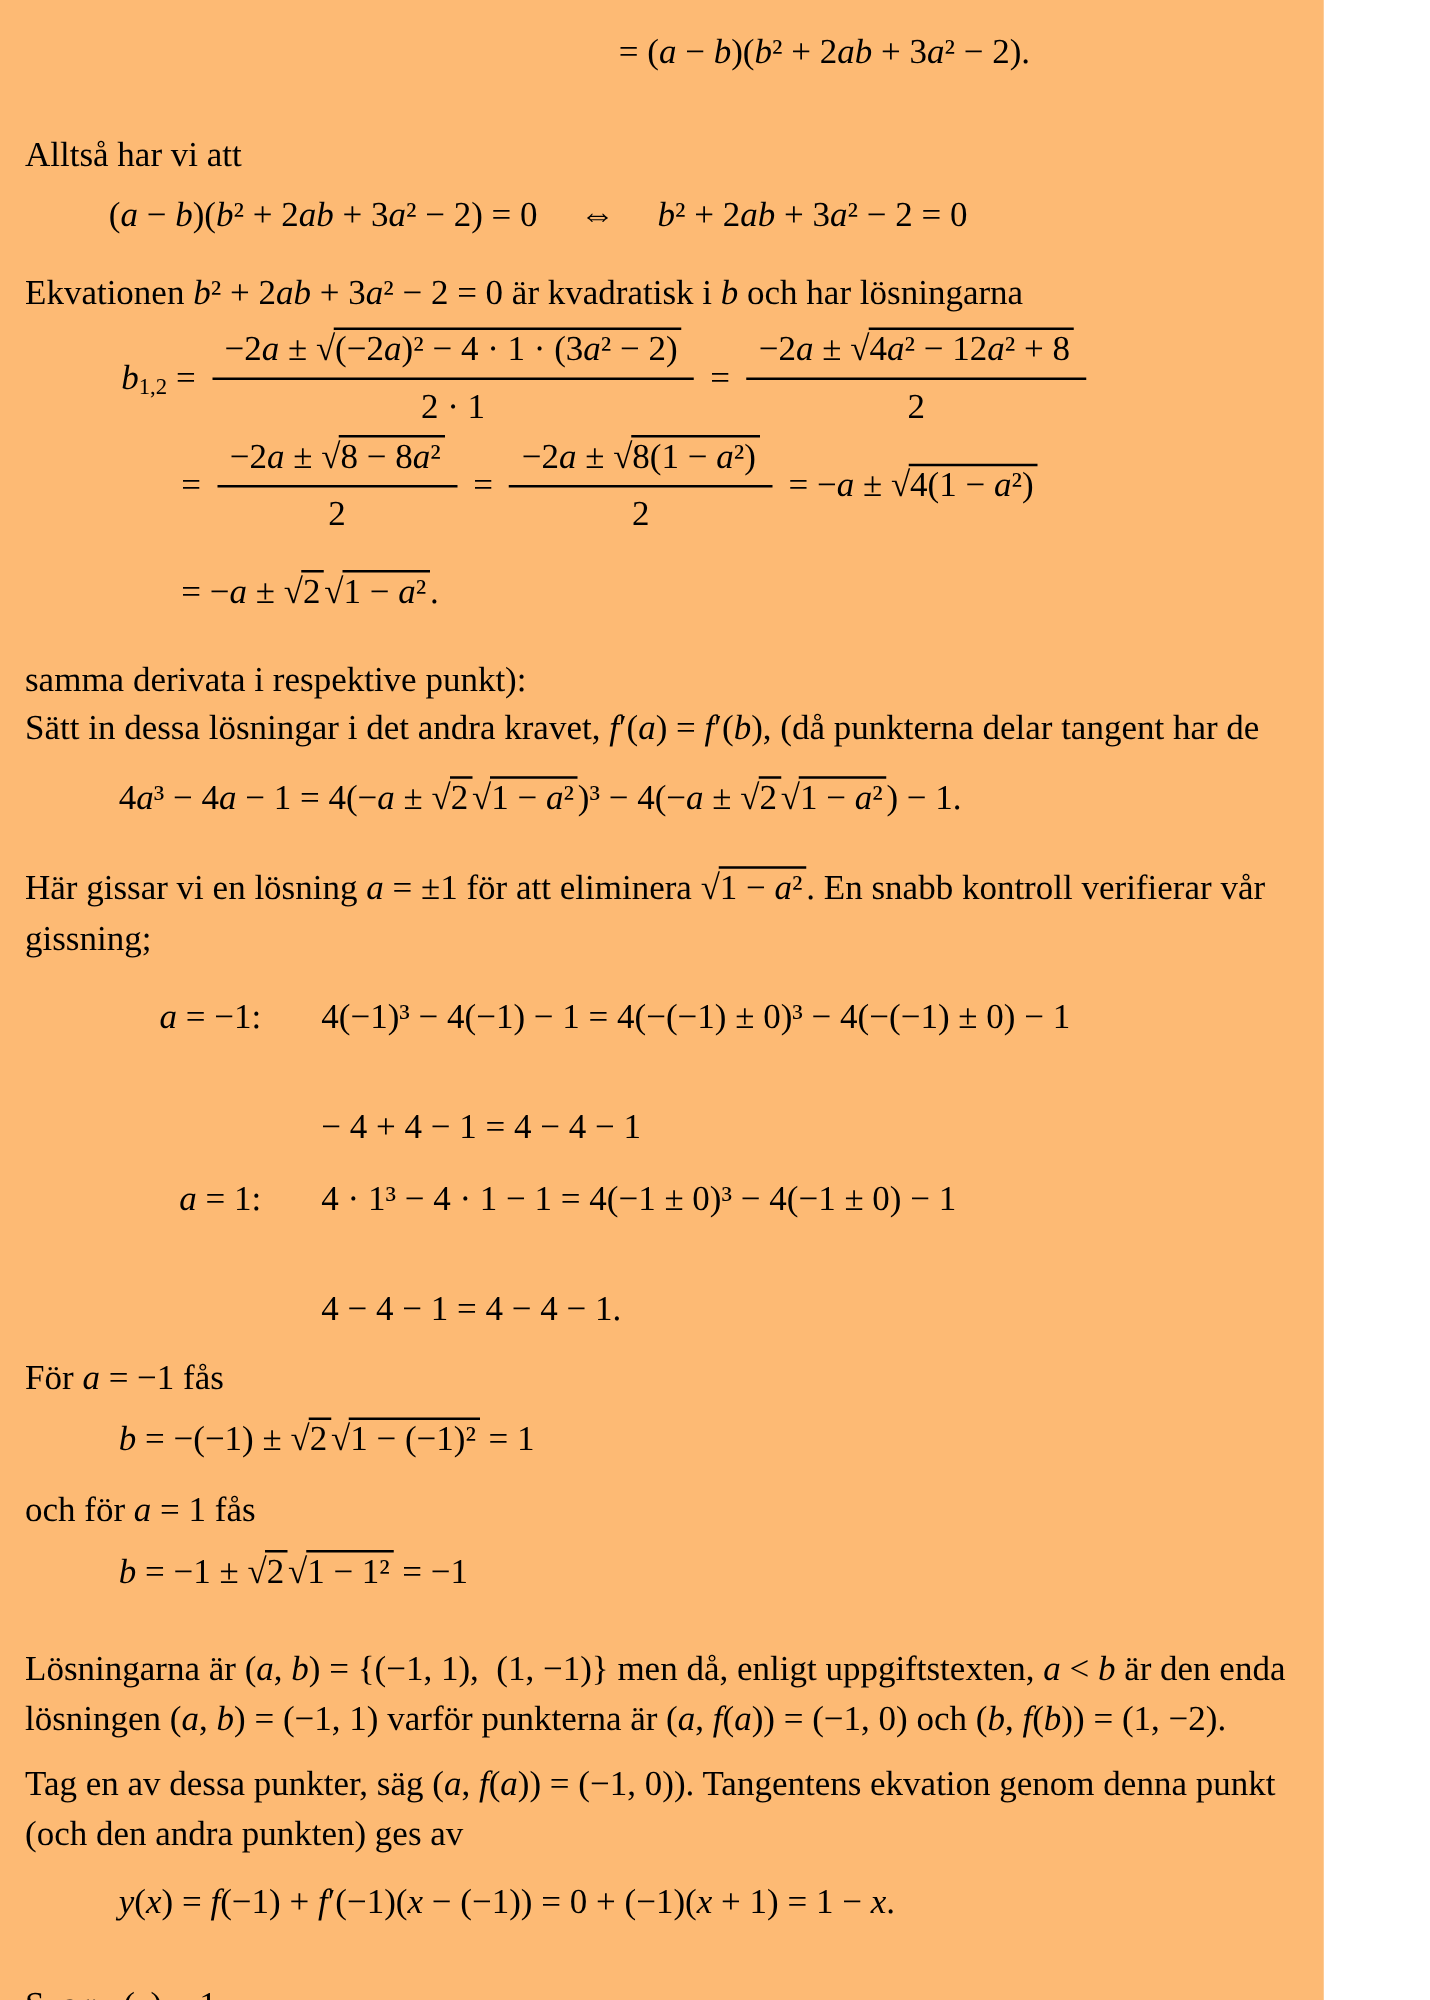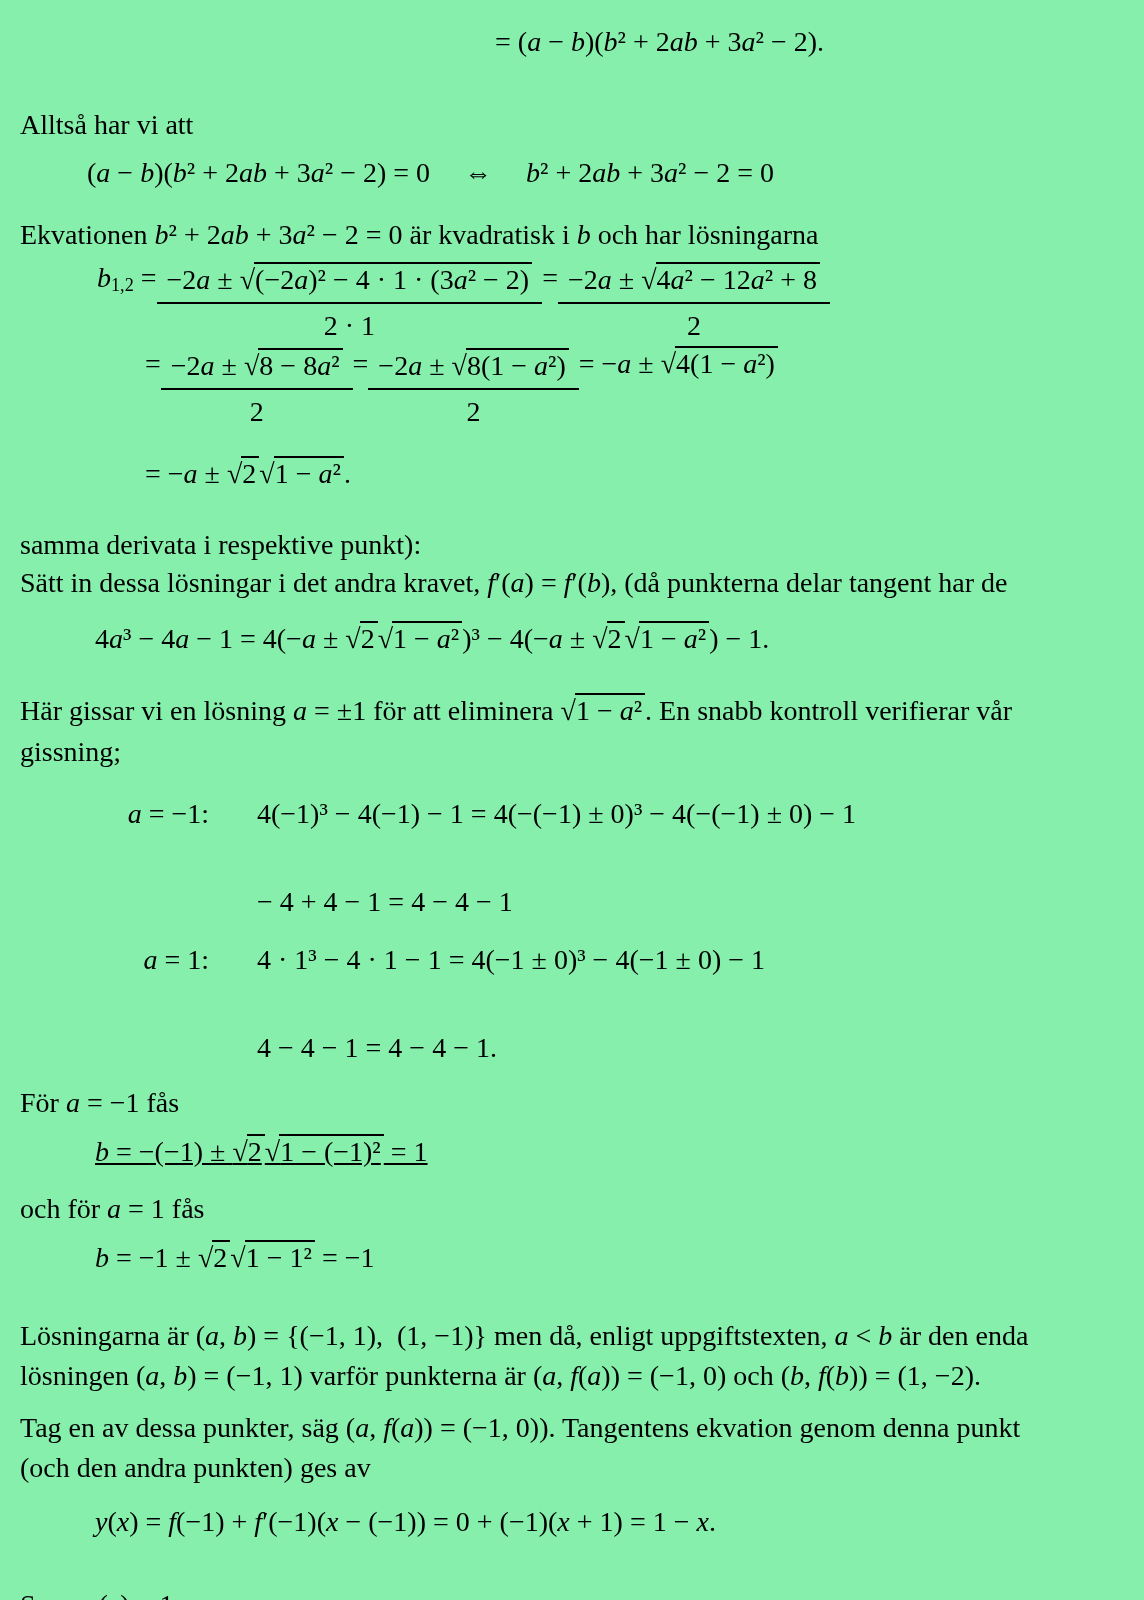--- a/index.html
+++ b/index.html
@@ -1,51 +1,51 @@
 <!DOCTYPE html>
 <html><head>
 <meta charset="utf-8">
 <style>
   * { box-sizing: border-box; }
   html, body { margin: 0; padding: 0; background: #ffffff; }
   .page {
-    width: 1144px; height: 1600px; overflow: hidden; position: relative;
-    background: #86efac; color: #000000;
+    width: 1059px; height: 1600px; overflow: hidden; position: relative;
+    background: #fdba74; color: #000000;
     font-family: "Liberation Serif", "DejaVu Serif", serif;
     font-size: 28px;
   }
   .inner { padding: 18px 20px 0; }
   .para, .eq { white-space: nowrap; }
   .line { display: block; white-space: nowrap; }
   i { font-style: italic; }
   sub { font-size: 0.65em; vertical-align: -0.22em; line-height: 0; }
   .sqrt { white-space: nowrap; }
   .rad { border-top: 2px solid currentColor; padding: 0 3px 0 1px; margin-left: -1px; }
   .frac { display: inline-block; text-align: center; }
   .frac .num { display: block; line-height: 36px; padding: 0 10px 4px; border-bottom: 2px solid #000; }
   .frac .den { display: block; line-height: 36px; padding: 4px 10px 0; }
-  .fr-row { display: flex; align-items: flex-start; }
+  .fr-row { display: flex; align-items: center; gap: 13px; }
 
   #eq-top   { margin-top: 2px;  padding-left: 475px; line-height: 44px; }
   #p-altsa  { margin-top: 42px; line-height: 38px; }
   #eq-equiv { margin-top: 6px;  padding-left: 67px; display: flex; gap: 34px; line-height: 46px; }
   #p-da     { margin-top: 8px;  line-height: 38px; }
   #p-ekv    { margin-top: 20px; line-height: 38px; }
   #b12-row1 { margin-top: 8px;  padding-left: 77px; }
   #b12-row2 { margin-top: 4px;  padding-left: 125px; }
   #b12-row3 { margin-top: 22px;  padding-left: 125px; line-height: 44px; }
   #p-satt   { margin-top: 30px; line-height: 38px; }
   #eq-cube  { margin-top: 10px; padding-left: 75px; line-height: 54px; }
   #p-har    { margin-top: 24px; line-height: 41px; }
   .case-grid { display: grid; grid-template-columns: 112px auto; column-gap: 16px; row-gap: 8px; line-height: 40px; padding-left: 77px; gap: 48px; }
   #case1    { margin-top: 22px; }
   #case2    { margin-top: 18px; }
   .case-label { text-align: right; }
   #p-for1   { margin-top: 16px; line-height: 38px; }
-  #eq-b1    { margin-top: 6px;  padding-left: 75px; line-height: 48px; text-decoration: underline; }
+  #eq-b1    { margin-top: 6px;  padding-left: 75px; line-height: 48px; }
   #p-for2   { margin-top: 14px; line-height: 38px; }
   #eq-b2    { margin-top: 6px;  padding-left: 75px; line-height: 48px; }
   #p-los    { margin-top: 34px; line-height: 40px; }
   #p-tag    { margin-top: 12px; line-height: 40px; }
   #eq-tan   { margin-top: 10px; padding-left: 75px; line-height: 48px; }
   #answer   { margin-top: 40px; line-height: 38px; }
 </style>
 </head>
 <body>
 

